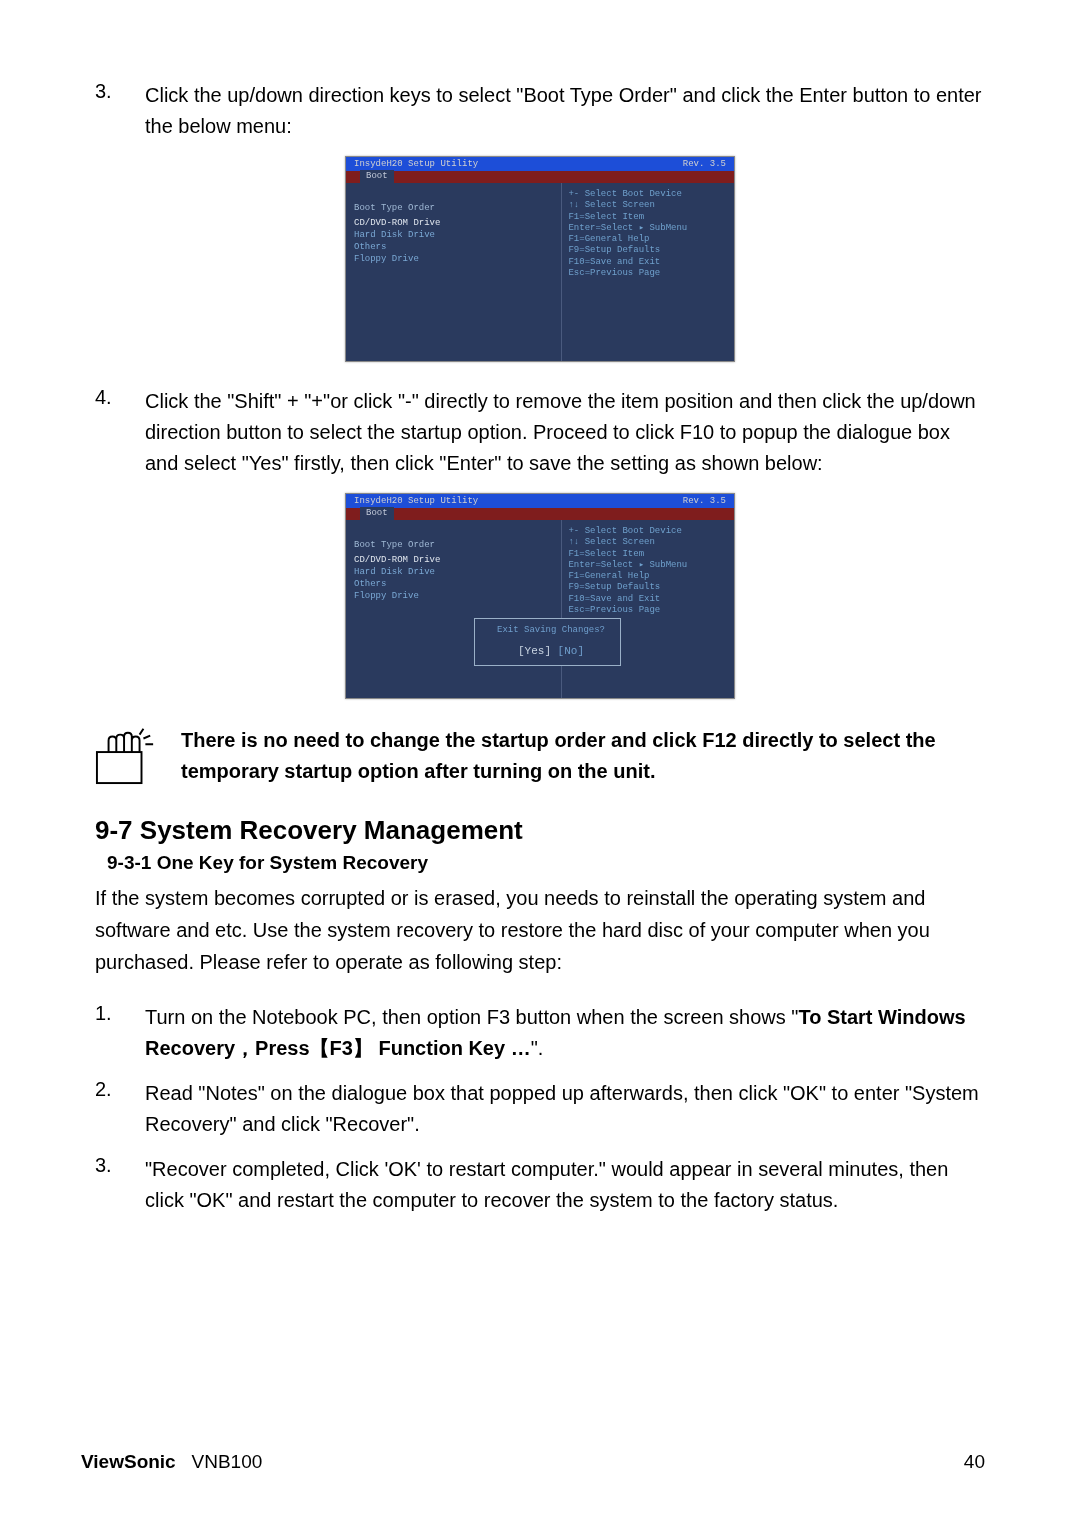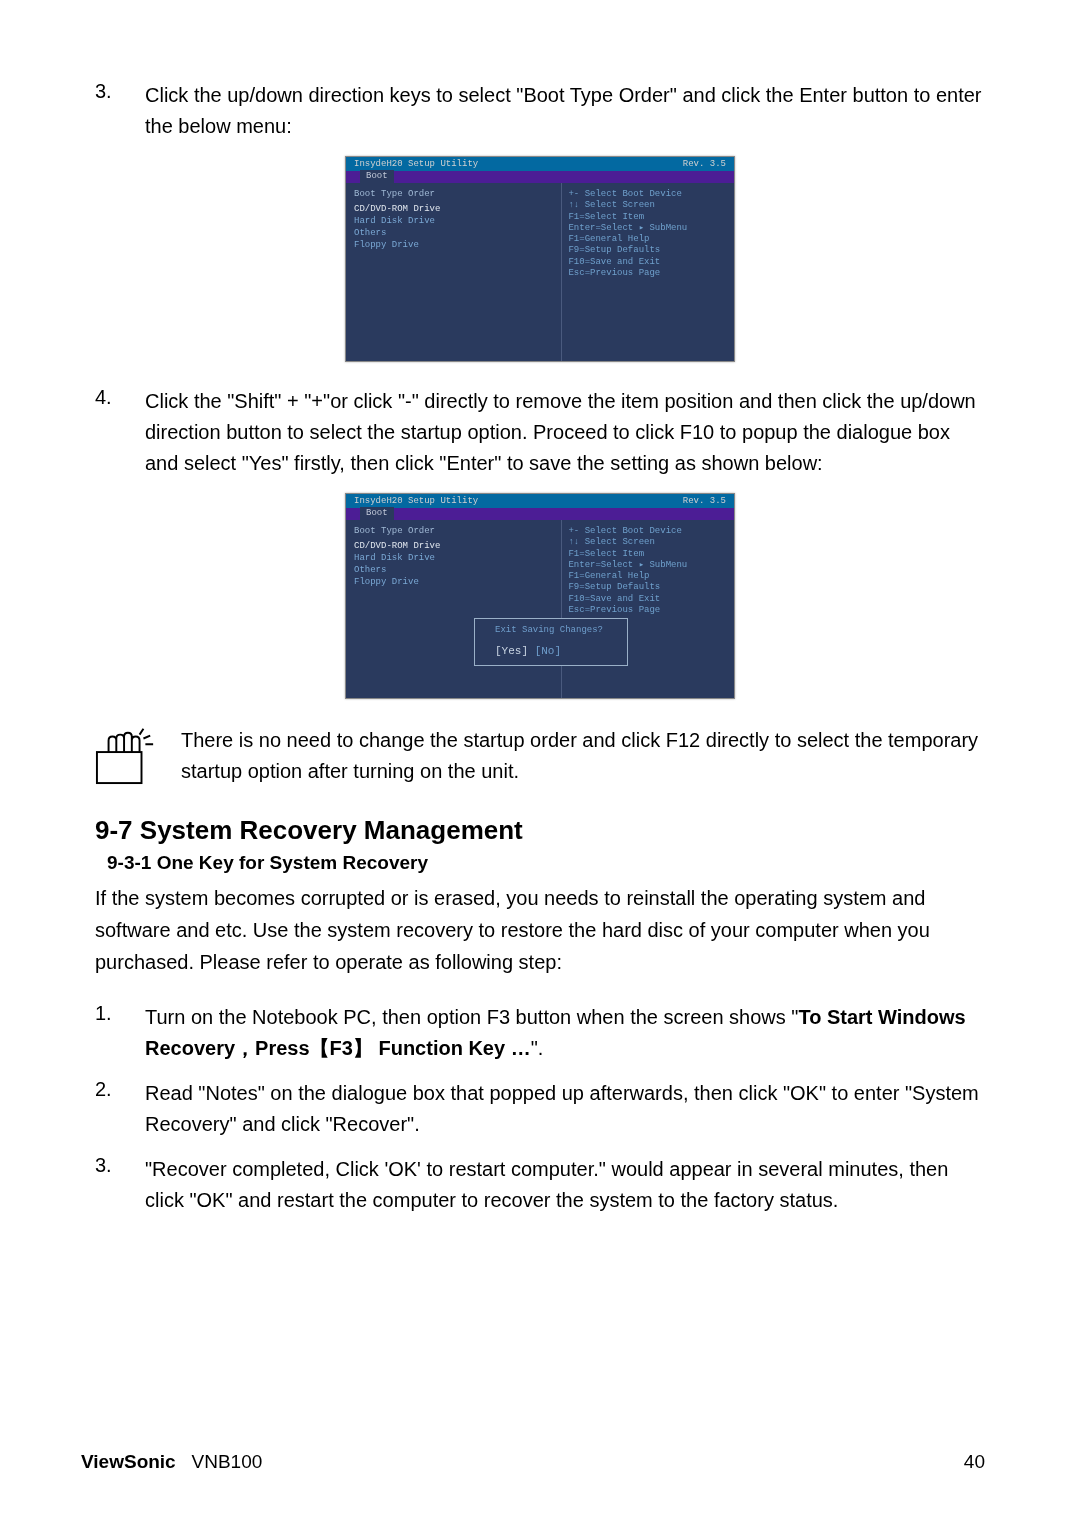--- a/index.html
+++ b/index.html
@@ -17,30 +17,30 @@
   .ol-wrap { display: flex; margin-bottom: 14px; }
   .ol-num { width: 50px; flex: none; font-size: 20px; }
   .ol-body { flex: 1; font-size: 20px; line-height: 1.55; }
   .bios {
     width: 388px;
     margin: 8px auto 24px auto;
     border: 1px solid #888;
     box-shadow: 0 0 2px rgba(0,0,0,0.3);
   }
   .bios-title {
-    background: #0369a1;
+    background: #1d4ed8;
     color: #d0d0d0;
     font-family: "Courier New", monospace;
     font-size: 9px;
     display: flex;
     justify-content: space-between;
     padding: 2px 8px;
   }
   .bios-tab {
-    background: #4c1d95;
+    background: #7f1d1d;
     color: #7da0c8;
     font-family: "Courier New", monospace;
     font-size: 9px;
     padding: 0 4px 2px 40px;
     position: relative;
   }
   .bios-tab::before {
     content: "";
     position: absolute;
     left: 14px;
@@ -54,55 +54,55 @@
     display: flex;
     background: #2a3a5e;
     height: 178px;
     font-family: "Courier New", monospace;
     font-size: 9px;
     color: #7aa8d4;
   }
   .bios-left {
     flex: 1.25;
     border-right: 1px solid #4a5a7e;
-    padding: 6px 8px;
+    padding: 20px 8px;
     position: relative;
   }
   .bios-right {
     flex: 1;
     padding: 6px 6px;
     display: flex;
     flex-direction: column;
     justify-content: flex-start;
   }
   .bios-heading { color: #9fb8d4; margin-bottom: 4px; }
   .bios-item { line-height: 1.35; }
   .bios-sel { color: #e0e6ee; }
   .bios-help div { line-height: 1.25; color: #6fa0cc; }
   .bios-dialog {
     position: absolute;
     left: 128px;
     top: 98px;
     width: 126px;
     background: #2a3a5e;
     border: 1px solid #9ab0c8;
-    padding: 6px 6px 8px 20px;
+    padding: 6px 6px 8px 13px;
     z-index: 2;
-    text-align: left;
+    text-align: center;
   }
   .bios-dialog .q { color: #6f9ecc; font-size: 9px; margin-bottom: 10px; }
   .bios-dialog .opts { font-size: 11px; color: #6f9ecc; }
   .bios-dialog .opts .yes { color: #c8d4e2; }
   .tip-row { display: flex; align-items: flex-start; margin: 18px 0 26px 0; }
   .tip-icon {
     width: 62px; height: 62px; flex: none; margin-right: 24px;
     position: relative;
   }
   .tip-icon svg { width: 62px; height: 62px; }
-  .tip-text { flex: 1; font-size: 20px; line-height: 1.55; padding-top: 2px; }
+  .tip-text { flex: 1; font-size: 20px; line-height: 1.55; padding-top: 2px; font-weight: bold; }
   h2.sec { font-size: 26px; font-weight: bold; margin: 28px 0 6px 0; }
   h3.sub { font-size: 19px; font-weight: bold; margin: 0 0 8px 12px; }
   p.para { font-size: 20px; line-height: 1.6; margin: 0 0 24px 0; }
   .footer {
     position: absolute;
     left: 81px; right: 95px; bottom: 56px;
     font-size: 19px;
     display: flex; justify-content: space-between;
   }
   .footer .brand { }

